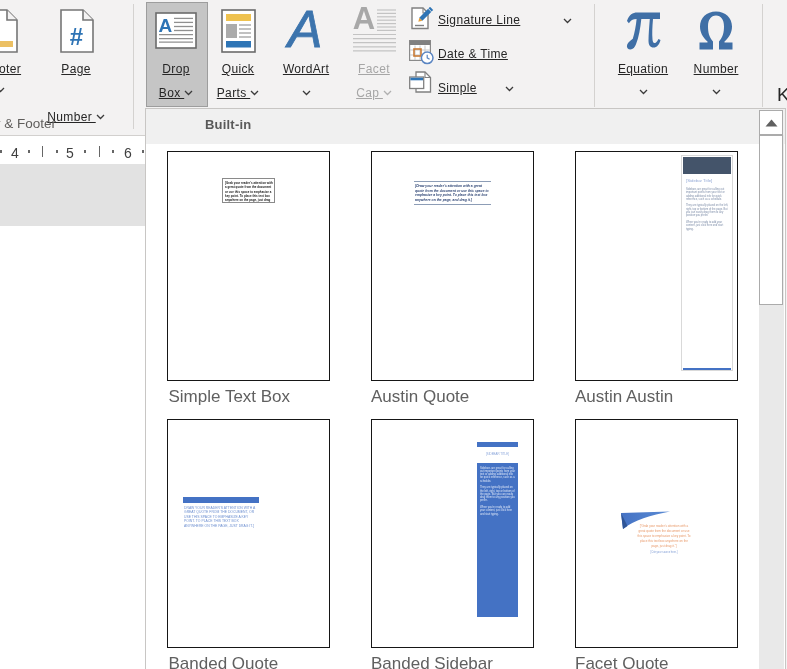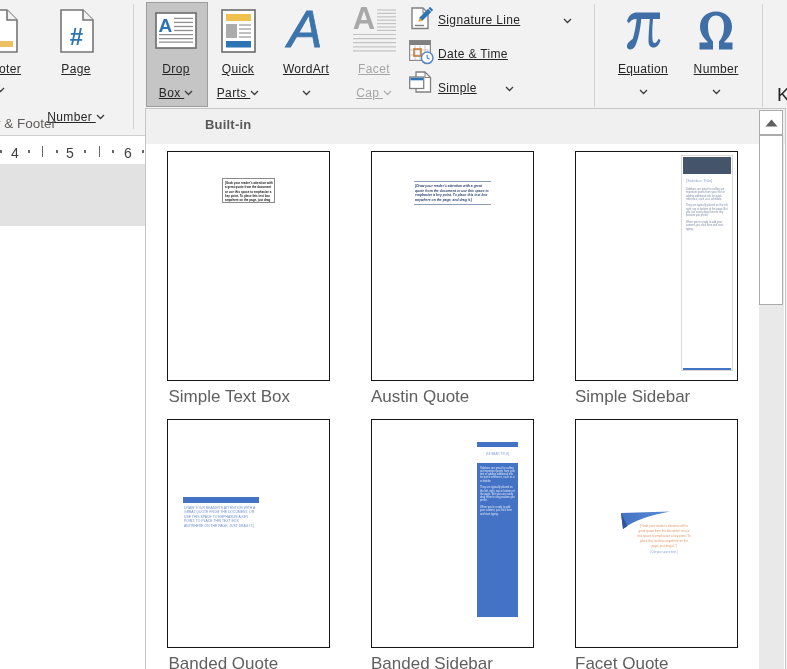--- a/index.html
+++ b/index.html
@@ -206,21 +206,21 @@
 <div class="ab page" style="left:166.5px;top:150.6px;width:163px;height:230px;"></div>
 <div class="ab page" style="left:371px;top:150.6px;width:162.5px;height:230px;"></div>
 <div class="ab page" style="left:575px;top:150.6px;width:162.5px;height:230px;"></div>
 
 <div class="ab page" style="left:166.5px;top:419px;width:163px;height:229px;"></div>
 <div class="ab page" style="left:371px;top:419px;width:162.5px;height:229px;"></div>
 <div class="ab page" style="left:575px;top:419px;width:162.5px;height:229px;"></div>
 
 <div class="ab glbl" style="left:168.5px;top:386.5px;width:165px;">Simple Text Box</div>
 <div class="ab glbl" style="left:371px;top:386.5px;width:163px;">Austin Quote</div>
-<div class="ab glbl" style="left:575px;top:386.5px;width:163px;">Simple Sidebar</div>
+<div class="ab glbl" style="left:575px;top:386.5px;width:163px;">Austin Austin</div>
 <div class="ab glbl" style="left:168.5px;top:653.5px;width:165px;">Banded Quote</div>
 <div class="ab glbl" style="left:371px;top:653.5px;width:163px;">Banded Sidebar</div>
 <div class="ab glbl" style="left:575px;top:653.5px;width:163px;">Facet Quote</div>
 
 <div class="ab" style="left:222px;top:178px;width:53px;height:25px;border:1px solid #8a8a8a;box-sizing:border-box;background:#fff;overflow:hidden;">
     <div style="margin:2px 0 0 2px;width:48px;height:21px;overflow:hidden;font-size:2.9px;line-height:4.25px;color:#111;font-weight:bold;letter-spacing:0.04px;">[Grab your reader’s attention with a great quote from the document or use this space to emphasize a key point. To place this text box anywhere on the page, just drag it.]</div>
   </div>
 
 <div class="ab" style="left:414px;top:181px;width:77px;height:1.2px;background:#8d9db6;"></div>
 <div class="ab" style="left:415px;top:184.2px;width:76px;font-size:3.4px;line-height:4.55px;color:#2d4474;font-style:italic;font-weight:bold;">[Draw your reader’s attention with a great quote from the document or use this space to emphasize a key point. To place this text box anywhere on the page, and drag it.]</div>

